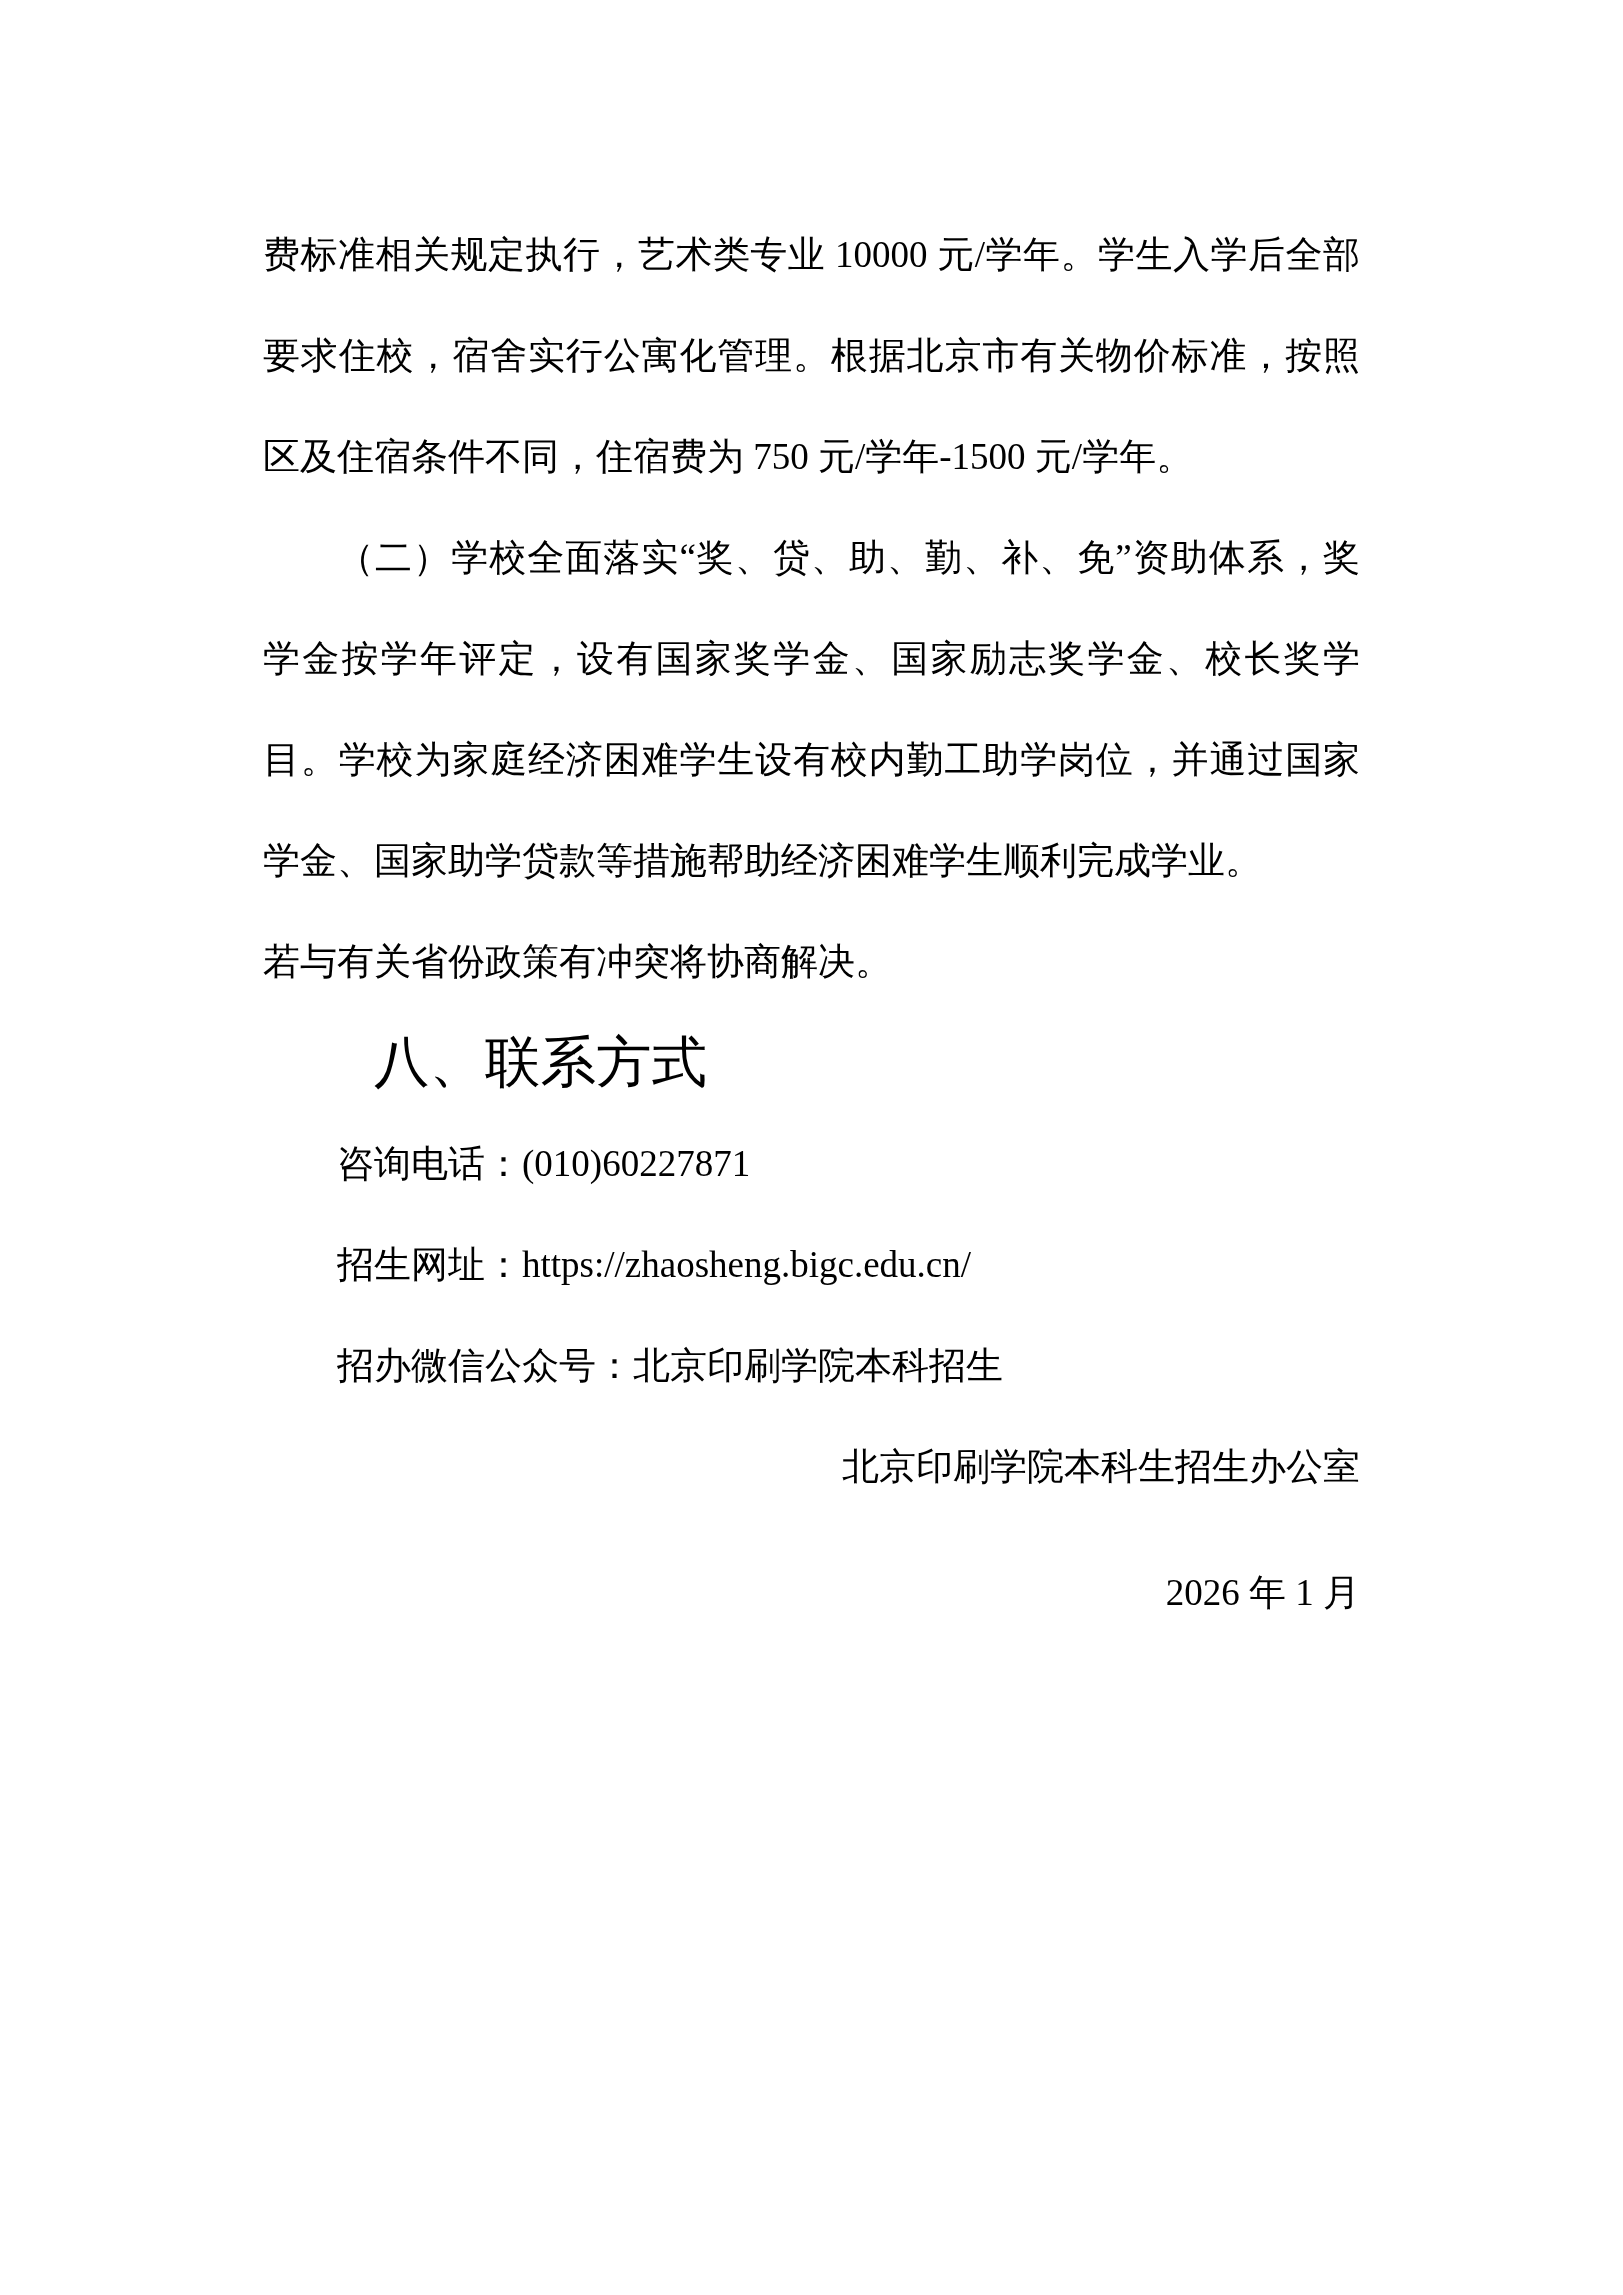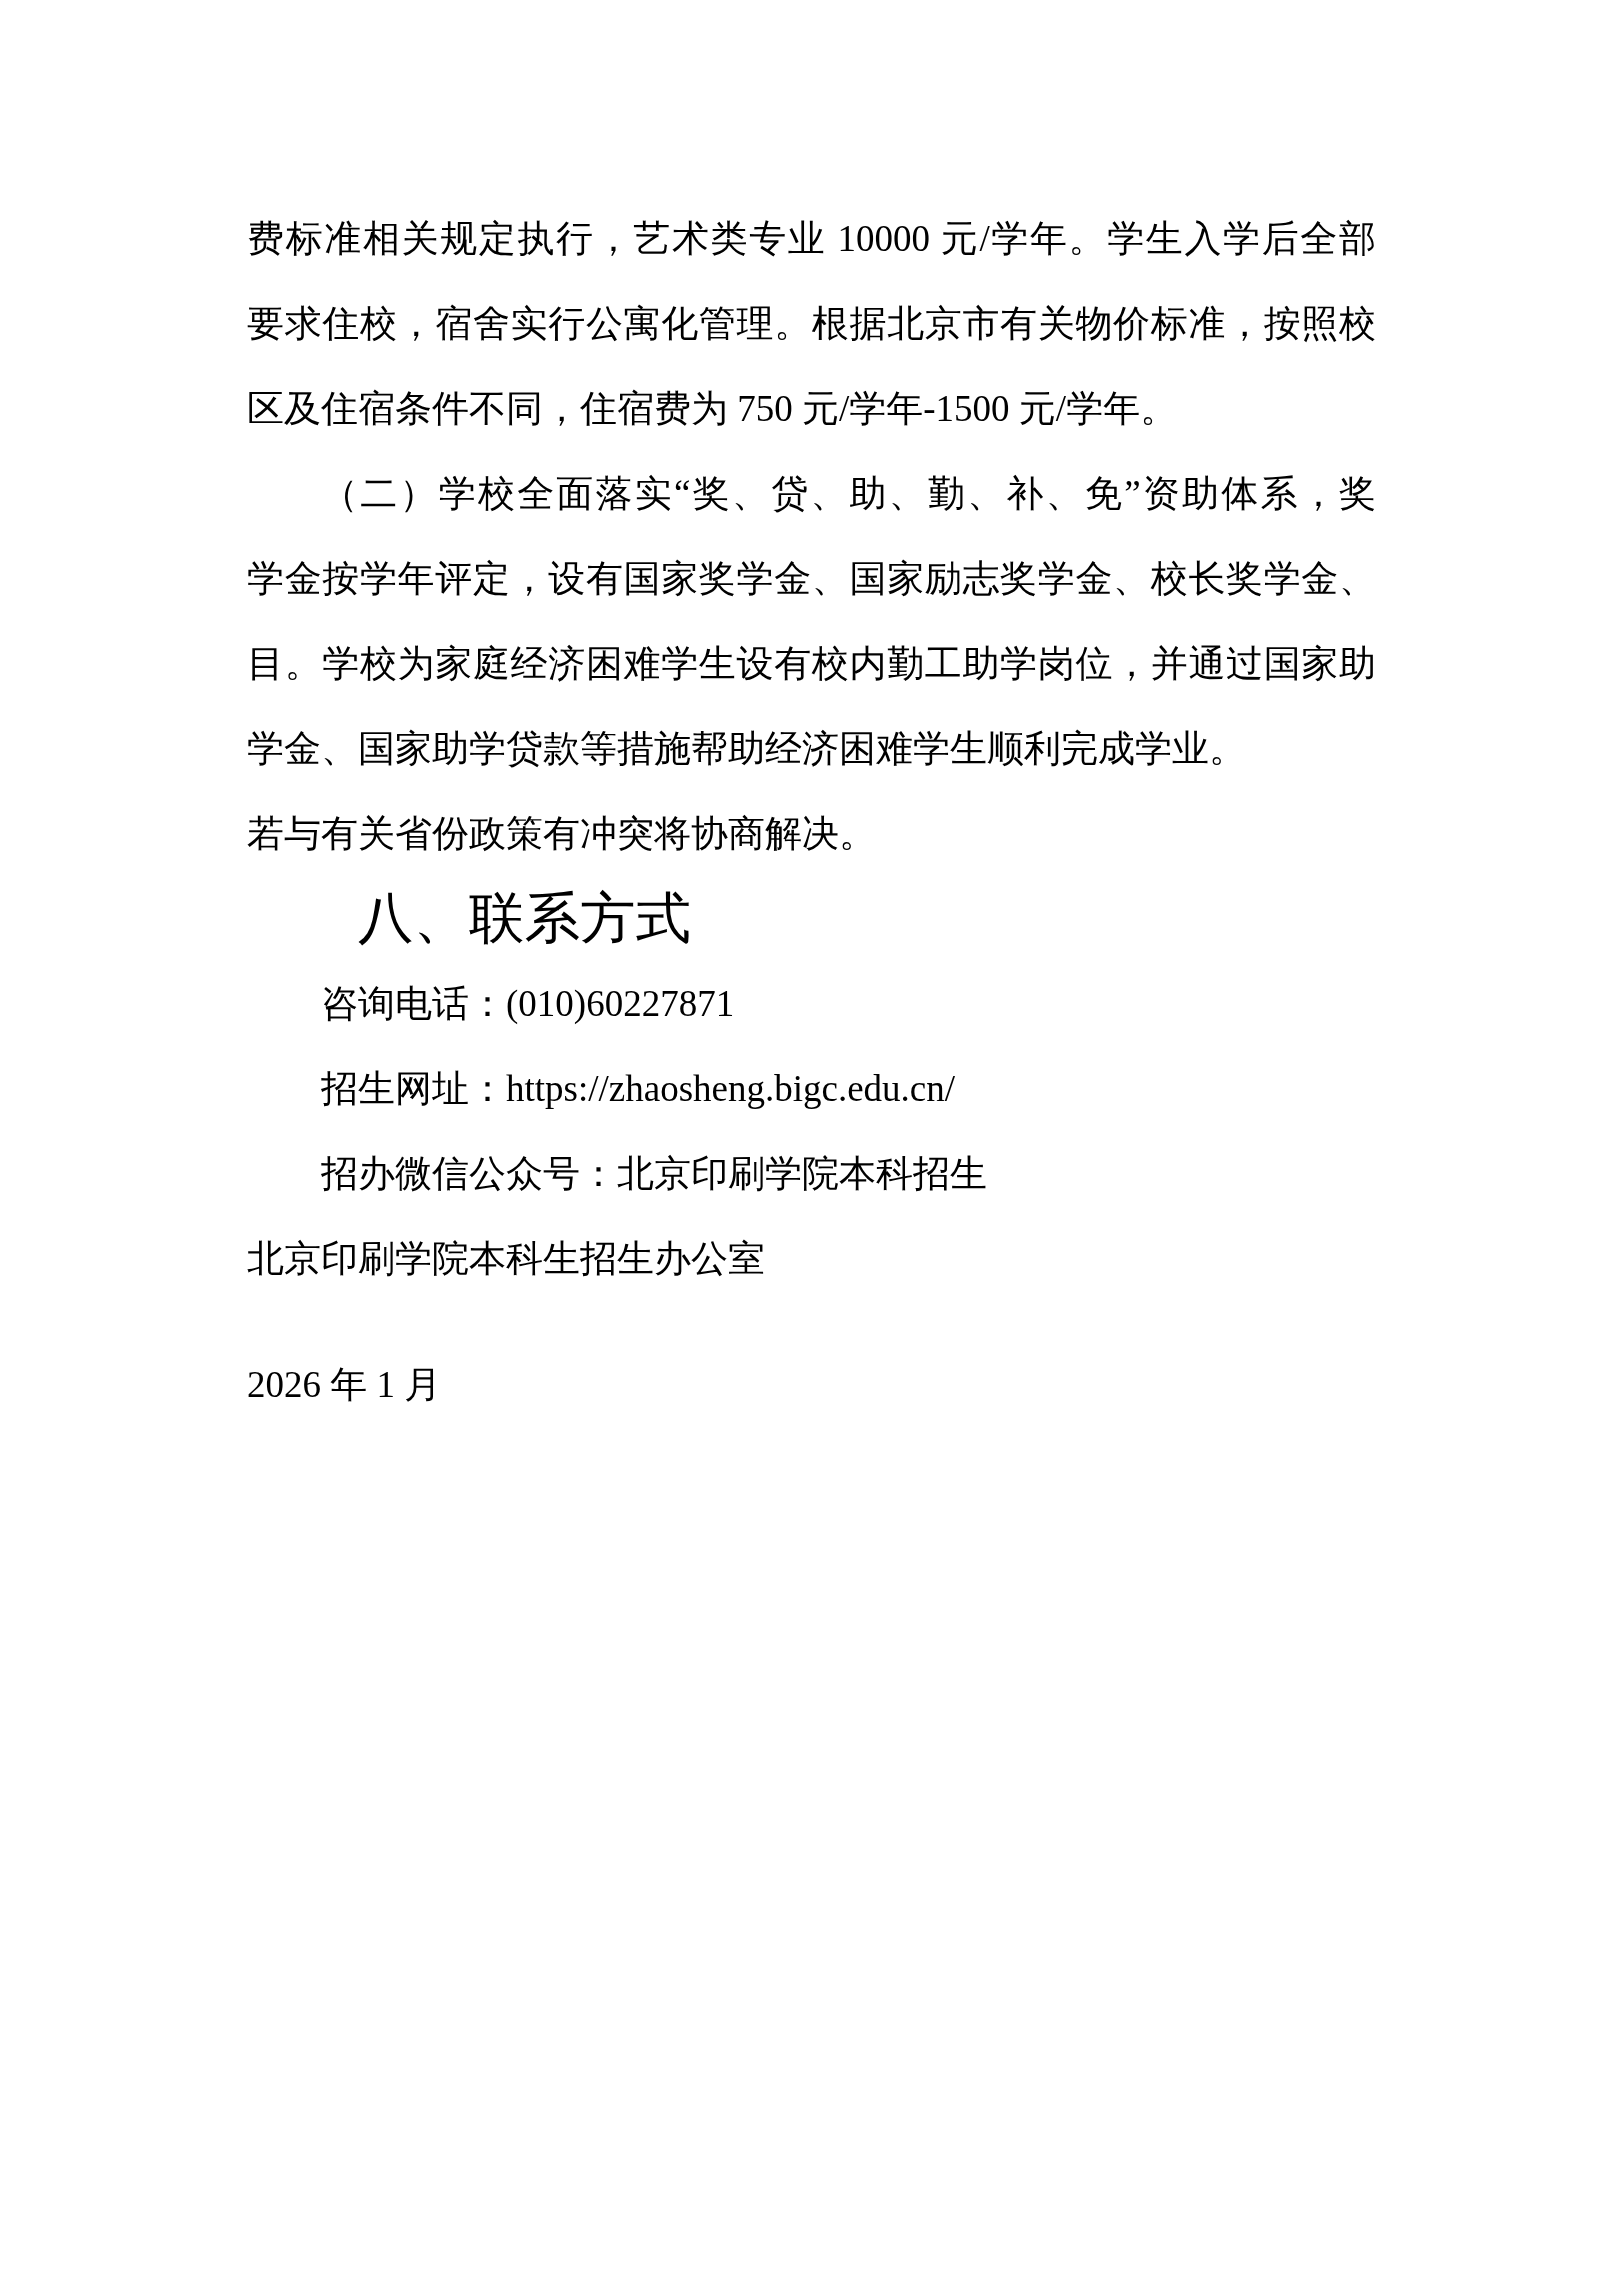--- a/index.html
+++ b/index.html
@@ -24,40 +24,41 @@
     font-size: 37px;
     line-height: 85px;
     color: #000000;
     font-weight: normal;
   }
   .content section {
     margin: 0;
     padding: 0;
   }
   .line {
-    margin: 0;
+    margin: 16px;
     padding: 0;
     height: 85px;
     overflow: hidden;
     text-align: left;
     white-space: pre-wrap;
   }
   
   .line.full {
     text-align: justify;
     text-align-last: justify;
   }
   
   .line.indent {
     text-indent: 2em;
   }
   .line.heading {
     font-weight: normal;
   }
   .line.right {
+    text-align: right;
   }
   .line.date {
     margin-top: 41px;
   }
 </style>
 </head>
 <body>
 
 <div class="page">
   <main class="content">

